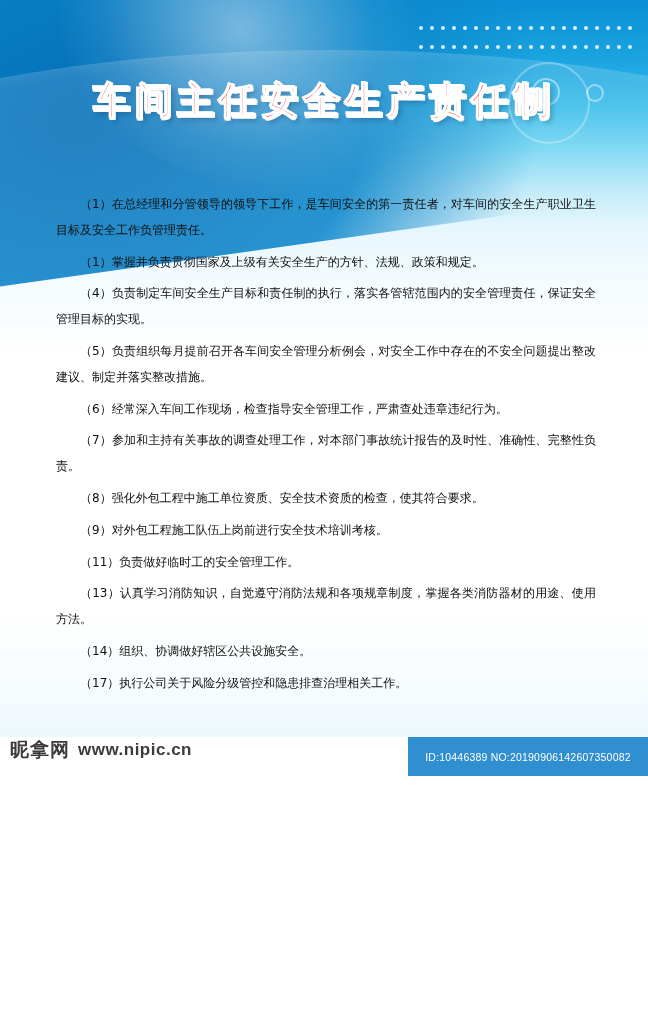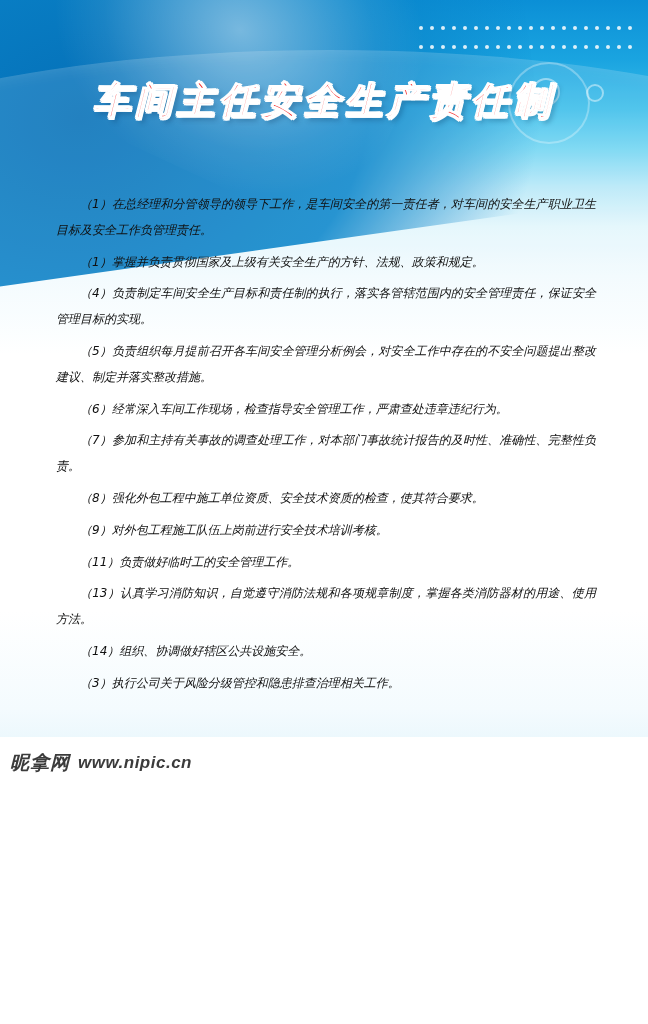--- a/index.html
+++ b/index.html
@@ -12,21 +12,20 @@
     background: #ffffff;
     font-family: "Liberation Sans", sans-serif;
     overflow: hidden;
   }
   .page {
     position: relative;
     width: 648px;
     height: 776px;
     overflow: hidden;
     background: #4d7c0f;
-    font-style: italic;
   }
 
   
   .poster {
     position: absolute;
     left: 0;
     top: 0;
     width: 648px;
     height: 985px;
     background: linear-gradient(180deg,
@@ -192,21 +191,21 @@
 
   
   .footer {
     position: absolute;
     left: 0;
     bottom: 0;
     width: 648px;
     height: 39px;
     background: #ffffff;
     display: flex;
-    align-items: flex-end;
+    align-items: flex-start;
   }
   .brand {
     display: flex;
     align-items: center;
     padding-left: 10px;
     gap: 8px;
   }
   .brand-cn {
     font-family: "DejaVu Sans", sans-serif;
     font-size: 19px;
@@ -307,28 +306,29 @@
       <p class="para">（1）掌握并负责贯彻国家及上级有关安全生产的方针、法规、政策和规定。</p>
       <p class="para">（4）负责制定车间安全生产目标和责任制的执行，落实各管辖范围内的安全管理责任，保证安全管理目标的实现。</p>
       <p class="para">（5）负责组织每月提前召开各车间安全管理分析例会，对安全工作中存在的不安全问题提出整改建议、制定并落实整改措施。</p>
       <p class="para">（6）经常深入车间工作现场，检查指导安全管理工作，严肃查处违章违纪行为。</p>
       <p class="para">（7）参加和主持有关事故的调查处理工作，对本部门事故统计报告的及时性、准确性、完整性负责。</p>
       <p class="para">（8）强化外包工程中施工单位资质、安全技术资质的检查，使其符合要求。</p>
       <p class="para">（9）对外包工程施工队伍上岗前进行安全技术培训考核。</p>
       <p class="para">（11）负责做好临时工的安全管理工作。</p>
       <p class="para">（13）认真学习消防知识，自觉遵守消防法规和各项规章制度，掌握各类消防器材的用途、使用方法。</p>
       <p class="para">（14）组织、协调做好辖区公共设施安全。</p>
-      <p class="para">（3）执行公司关于风险分级管控和隐患排查治理相关工作。</p>
+      <p class="para">（17）执行公司关于风险分级管控和隐患排查治理相关工作。</p>
     </div>
 
     <div class="arc-bottom3"></div>
     <div class="arc-bottom1"></div>
     <div class="arc-bottom2"></div>
   </div>
 
   <div class="footer">
     <div class="brand">
       <span class="brand-cn">昵拿网</span>
       <span class="brand-url">www.nipic.cn</span>
     </div>
+    <div class="idbar">ID:10446389 NO:20190906142607350082</div>
   </div>
 
 </div>
 
 </body></html>

